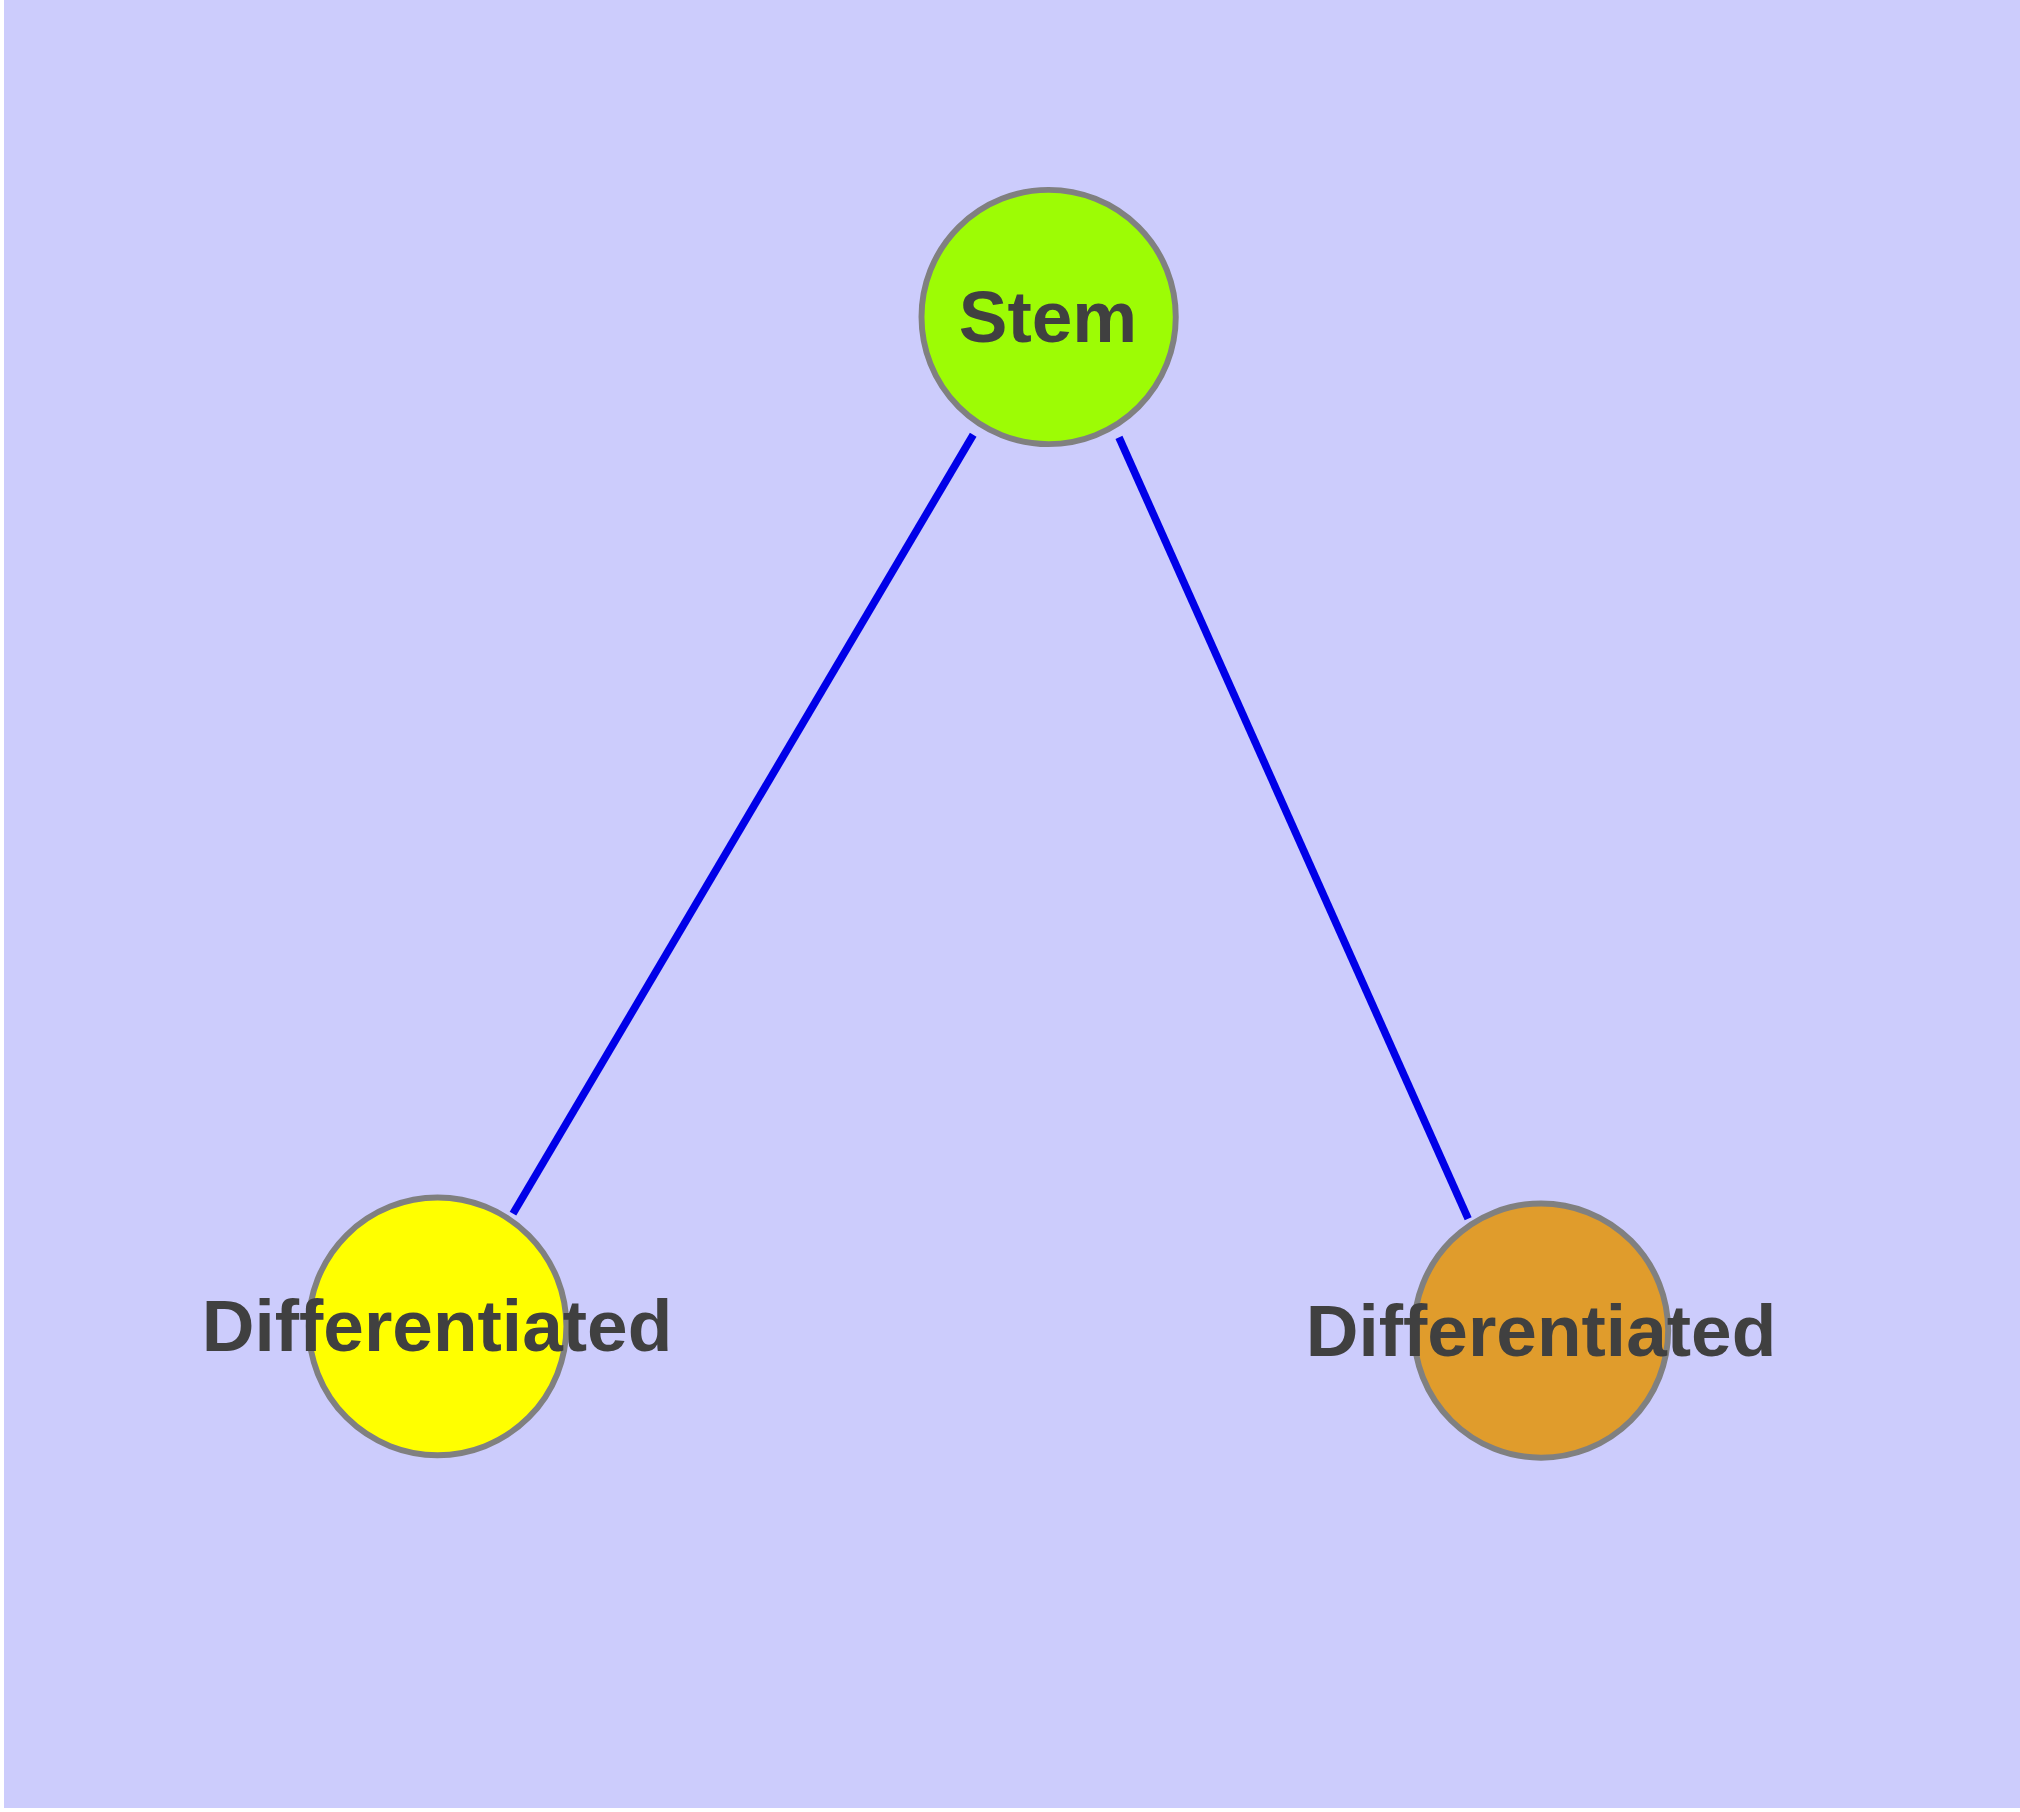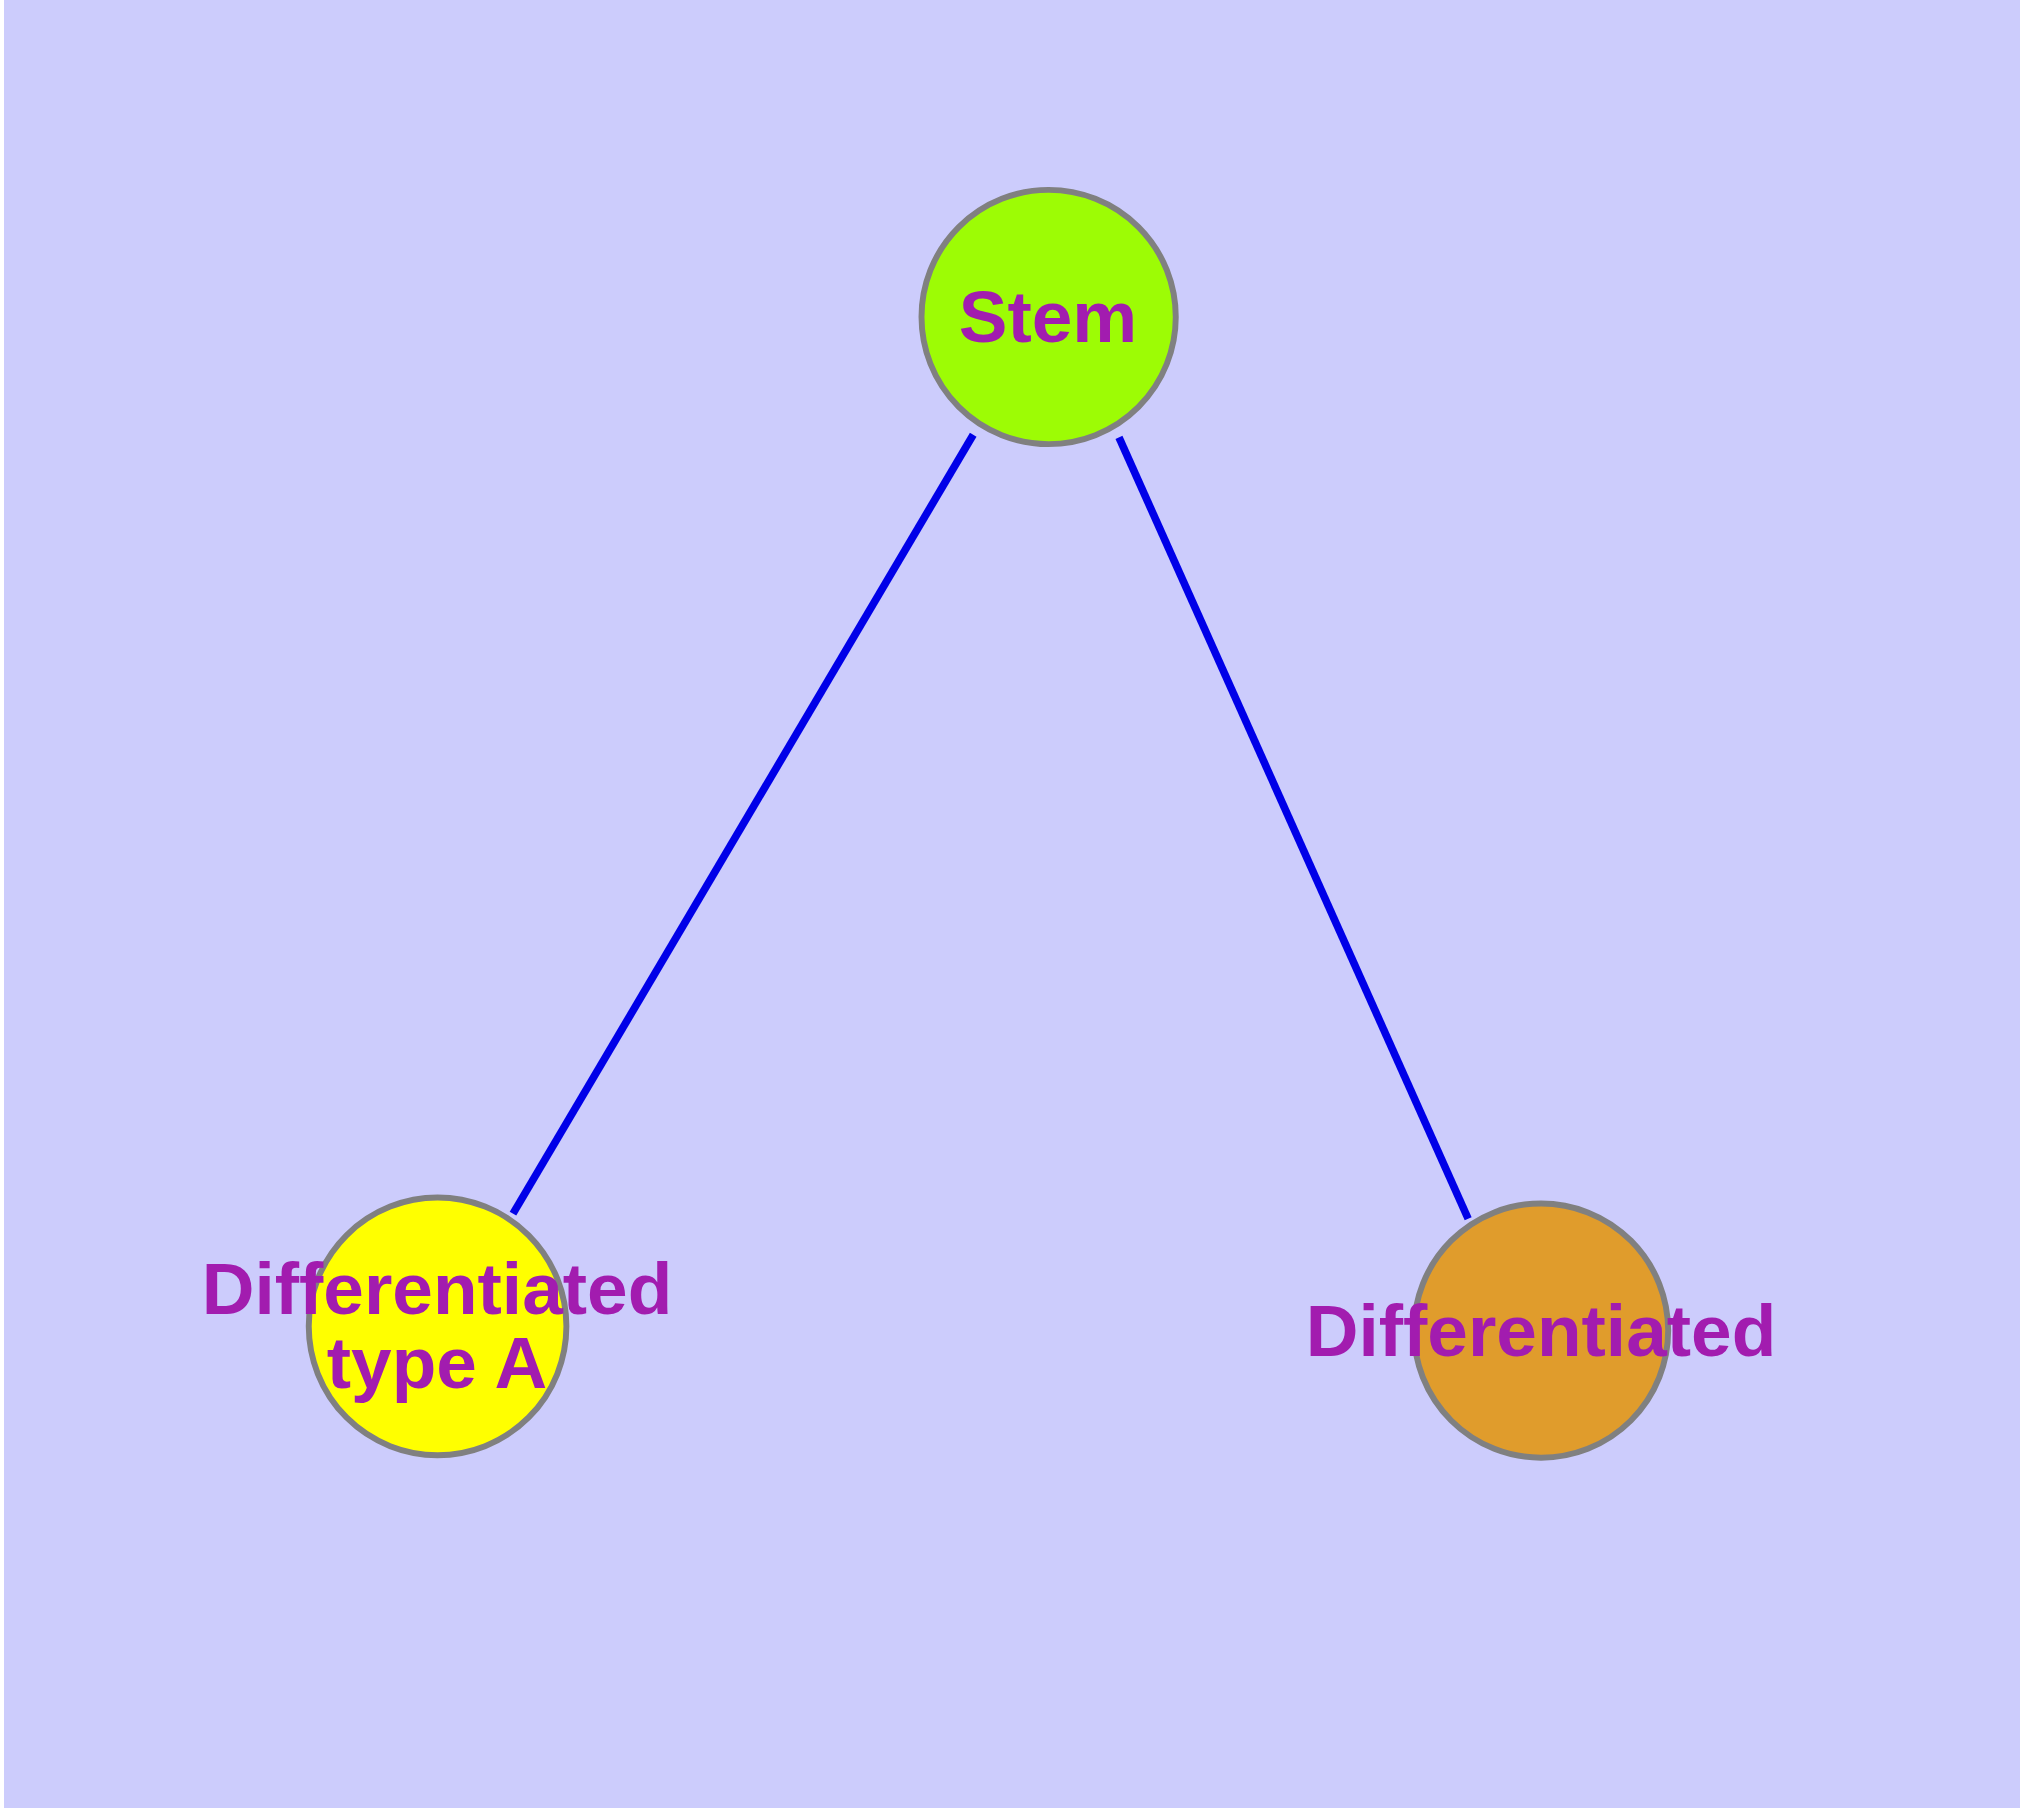--- a/index.html
+++ b/index.html
@@ -40,21 +40,21 @@
   }
   .node-circle {
     stroke: #808080;
     stroke-width: 7;
   }
   .node-label {
     position: absolute;
     text-align: center;
     font-family: "Liberation Sans", sans-serif;
     font-weight: bold;
-    color: #a21caf;
+    color: #404040;
     white-space: nowrap;
     line-height: 1.02;
     pointer-events: none;
     transform: translate(-50%, -50%);
   }
   .label-stem {
     left: 1048px;
     top: 317px;
     font-size: 73px;
   }
@@ -88,21 +88,20 @@
       <circle class="node-circle" cx="1818" cy="1570" r="150" fill="#e09c2c"></circle>
     </g>
   </svg>
 
   <div class="node-label label-stem">
     <span class="lbl-line">Stem</span>
   </div>
 
   <div class="node-label label-a">
     <span class="lbl-line">Differentiated</span>
-    <span class="lbl-line">type A</span>
   </div>
 
   <div class="node-label label-b">
     <span class="lbl-line">Differentiated</span>
   </div>
 
 </div>
 
 
 </body></html>

